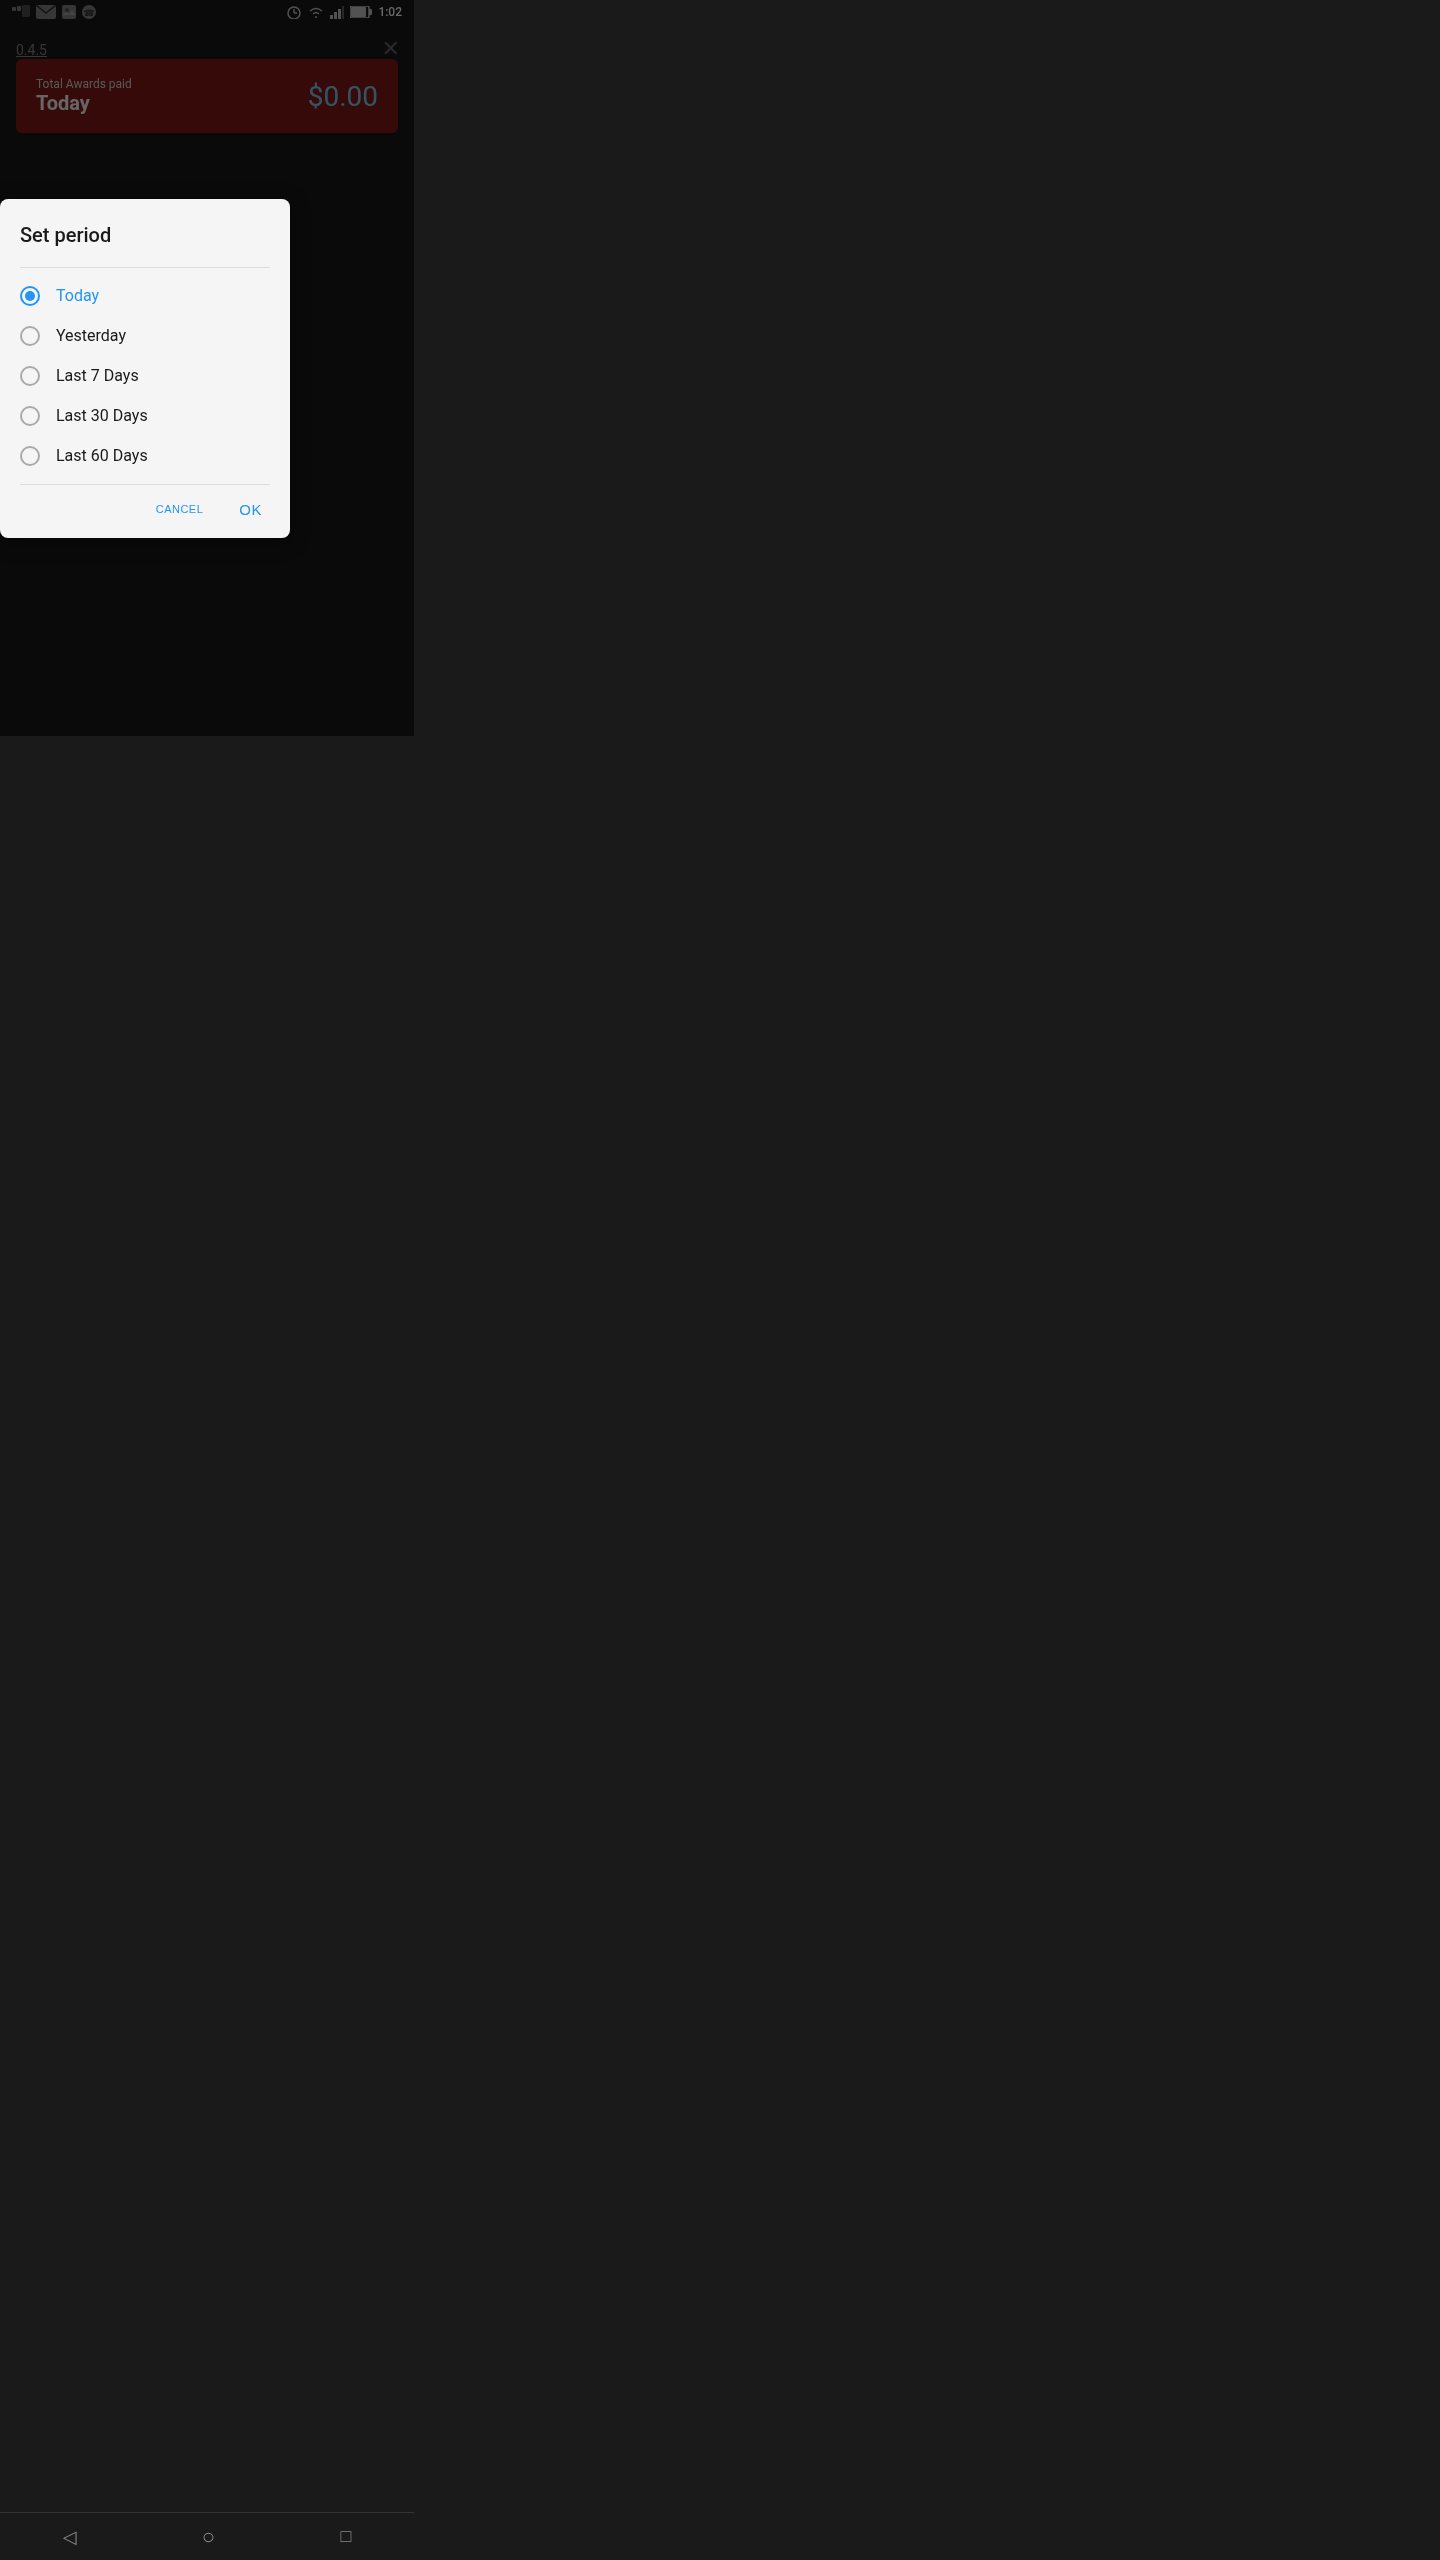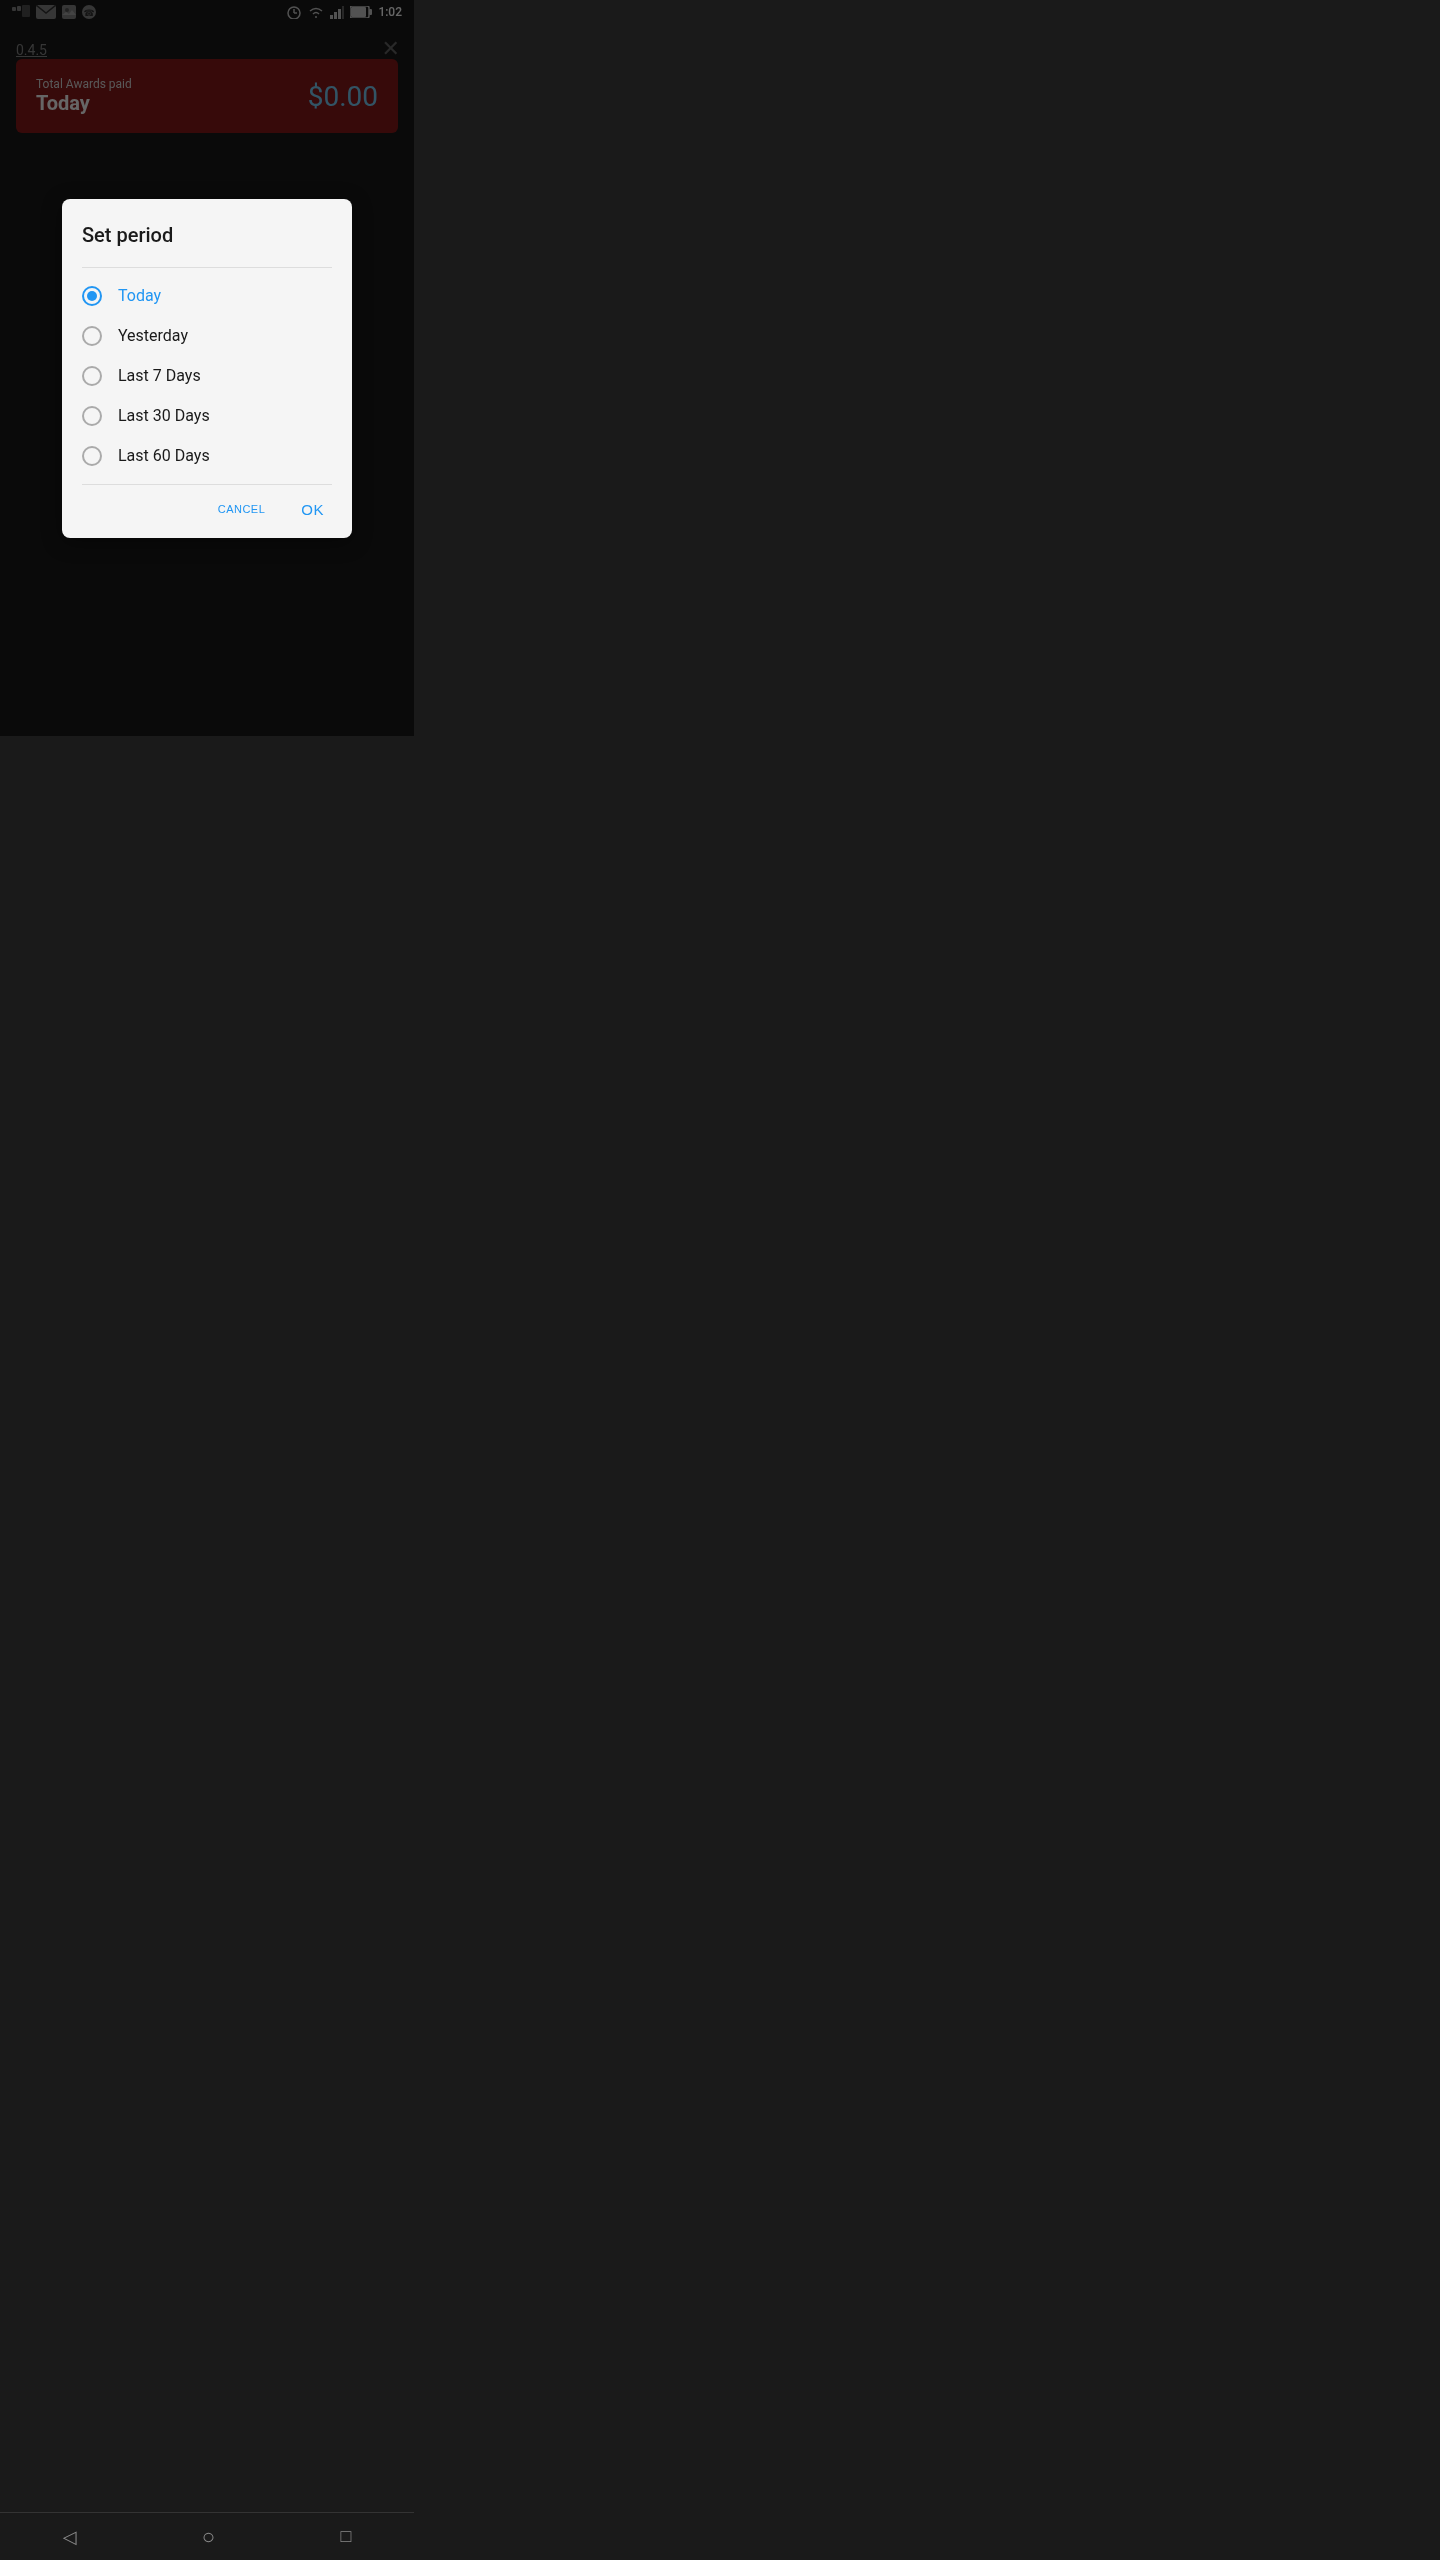--- a/index.html
+++ b/index.html
@@ -108,21 +108,20 @@
     
     .modal-overlay {
       position: absolute;
       top: 0;
       left: 0;
       right: 0;
       bottom: 0;
       background: rgba(0,0,0,0.6);
       display: flex;
       align-items: center;
-      justify-content: center;
       z-index: 10;
     }
 
     .modal-dialog {
       background: #f5f5f5;
       border-radius: 8px;
       width: 290px;
       padding: 24px 20px 16px 20px;
       box-shadow: 0 4px 20px rgba(0,0,0,0.4);
     }

